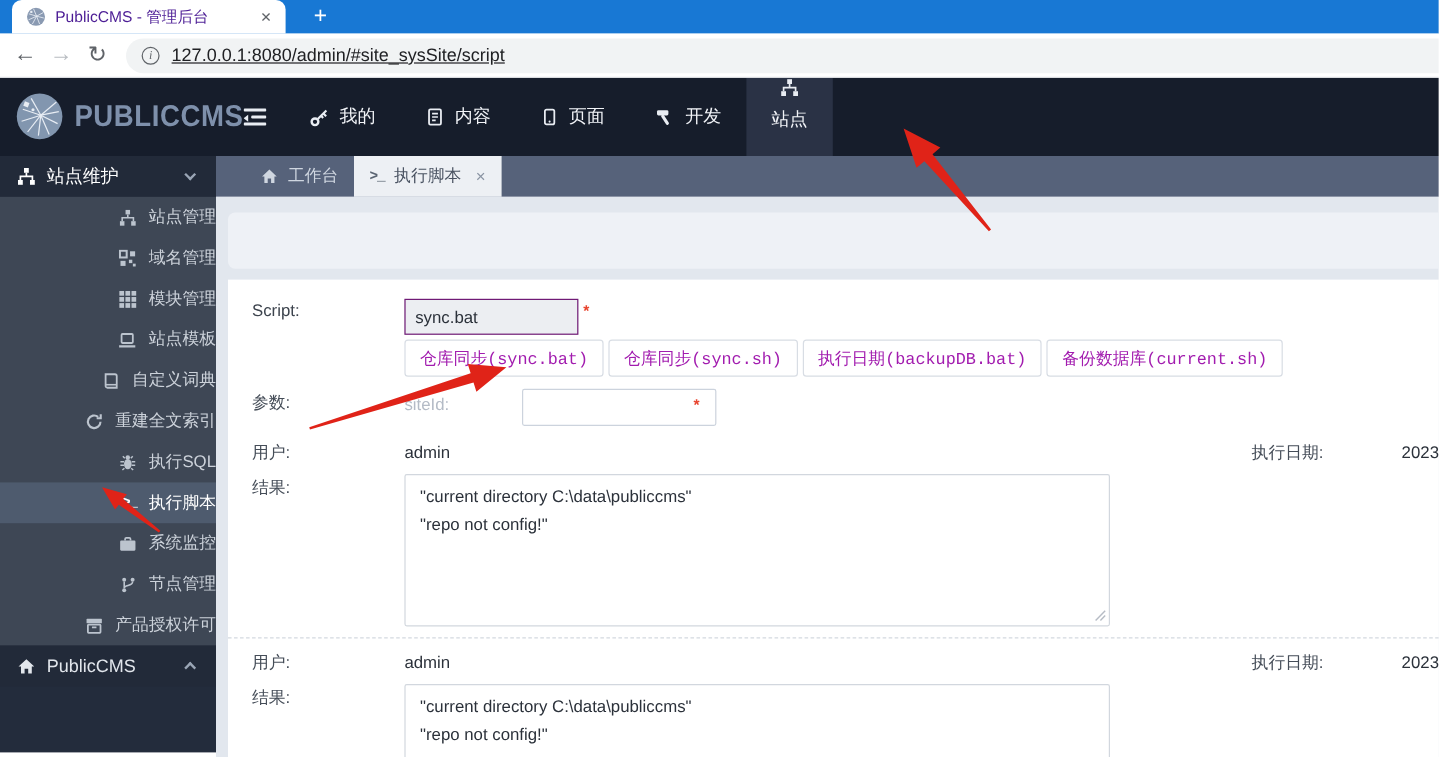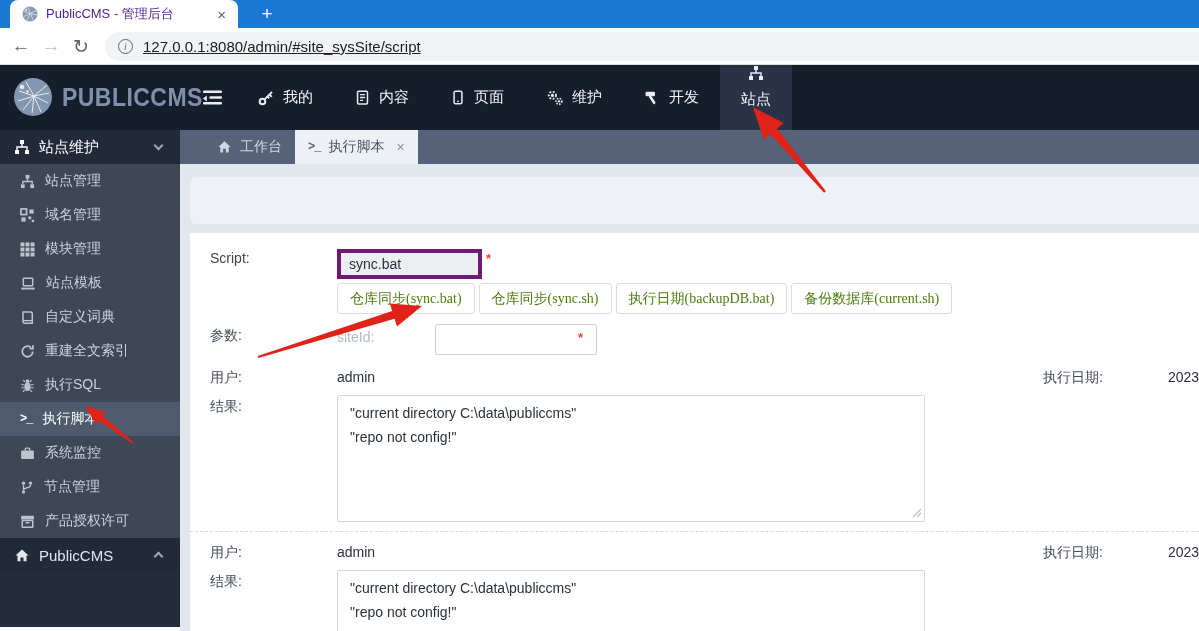--- a/index.html
+++ b/index.html
@@ -38,21 +38,21 @@
   .nav-item svg { color:#e9edf3; }
   .nav-item.toggle { padding:0 15px; color:#8b9cb5; }
   .nav-item.active { background:#2a3245;flex-direction:column; }
 
   
   .sidebar { position:absolute; left:0; top:130px; width:180px; bottom:4px; background:#232c3c; }
   .sb-zone { position:absolute; left:0; top:34px; width:180px; height:374px; background:#3e4755; }
   .sb-header { position:absolute; left:0; top:0; width:180px; height:34px; background:#222a39;
     display:flex; align-items:center; gap:9px; padding-left:14px; color:#fff; font-size:15px; }
   .sb-item { height:34px; display:flex; align-items:center; gap:10px; padding-left:20px;
-    color:#ccd2da; font-size:14px; cursor:pointer; }
+    color:#ccd2da; font-size:14px; cursor:pointer;justify-content:flex-end; }
   .sb-item svg, .sb-item .term { color:#bcc4ce; }
   .sb-item.active { background:#4e5b6e; color:#fff; }
   .sb-item.active svg, .sb-item.active .term { color:#fff; }
   .sb-footer { position:absolute; left:0; top:408px; width:180px; height:34px; background:#222a39;
     display:flex; align-items:center; gap:9px; padding-left:14px; color:#e2e6ec; font-size:15px; }
   .chev { width:7px; height:7px; border-right:2px solid #9aa5b5; border-bottom:2px solid #9aa5b5;
     position:absolute; right:18px; }
   .chev.down { transform:rotate(45deg); margin-top:-3px; }
   .chev.up { transform:rotate(-135deg); margin-top:3px; }
   .term { font-family:"Liberation Mono","DejaVu Sans Mono",monospace; font-weight:bold;
@@ -73,29 +73,29 @@
   .head-panel { position:absolute; left:10px; top:13px; right:-10px; height:47px;
     background:#eef1f6; border-radius:6px; }
   .form-panel { position:absolute; left:10px; top:69px; right:-10px; bottom:-10px; background:#fff; }
 
   .flabel { position:absolute; font-size:14px; color:#454d58; white-space:nowrap; }
   .fvalue { position:absolute; font-size:14px; color:#2b313a; white-space:nowrap; }
   .muted { color:#b4bbc6; }
   .req { position:absolute; color:#e8442e; font-size:13px; font-weight:bold; }
 
   .script-input { position:absolute; left:337px; top:249px; width:145px; height:30px;
-    background:#eceef2; border:4px solid #701a75; font-size:14px; color:#2b313a;
+    background:#eceef2; border:1px solid #701a75; font-size:14px; color:#2b313a;
     padding:0 8px; outline:none; }
   .param-input { position:absolute; left:435px; top:324px; width:162px; height:31px;
     background:#fff; border:1px solid #ccd3dd; border-radius:2px; outline:none;
     font-size:14px; padding:0 8px; }
   .preset-row { position:absolute; left:337px; top:283px; display:flex; gap:4px; }
   .preset-btn { height:31px; background:#fff; border:1px solid #d8dde4; border-radius:3px;
-    font-size:14px; color:#4d7c0f; padding:0 12px; cursor:pointer; white-space:nowrap;
-    font-family:Liberation Serif, serif; }
+    font-size:14px; color:#a21caf; padding:0 12px; cursor:pointer; white-space:nowrap;
+    font-family:Liberation Mono, monospace; }
 
   .result-box { position:absolute; background:#fff; border:1px solid #d2d7de; border-radius:2px;
     font-size:14px; line-height:24px; color:#2b313a; padding:5px 12px; white-space:pre-wrap; }
   .resize-corner { position:absolute; }
   .dashed-sep { position:absolute; left:10px; right:-10px; top:367px; border-top:1px dashed #d4d9e0; }
 
   .arrows { position:absolute; left:0; top:0; width:1199px; height:631px; z-index:50;
     pointer-events:none; }
 </style>
 </head>
@@ -177,29 +177,20 @@
       <span>内容</span>
     </div>
     <div class="nav-item">
       <svg viewBox="0 0 16 16" width="14" height="15">
           <rect x="3.5" y="0.9" width="9" height="14.2" rx="1.6" fill="none" stroke="currentColor" stroke-width="1.7"></rect>
           <circle cx="8" cy="12.4" r="1" fill="currentColor"></circle>
         </svg>
       <span>页面</span>
     </div>
     <div class="nav-item">
-      <svg viewBox="0 0 16 16" width="17" height="17">
-          <circle cx="6" cy="6" r="3.4" fill="none" stroke="currentColor" stroke-width="1.7" stroke-dasharray="1.7 1.5"></circle>
-          <circle cx="6" cy="6" r="1.5" fill="currentColor"></circle>
-          <circle cx="12.2" cy="11.6" r="2.7" fill="none" stroke="currentColor" stroke-width="1.5" stroke-dasharray="1.4 1.2"></circle>
-          <circle cx="12.2" cy="11.6" r="1.1" fill="currentColor"></circle>
-        </svg>
-      <span>维护</span>
-    </div>
-    <div class="nav-item">
       <svg viewBox="0 0 16 16" width="16" height="16" fill="currentColor">
           <rect x="1.5" y="1.8" width="9.5" height="4.4" rx="1.2"></rect>
           <rect x="6.9" y="5" width="2.6" height="9.6" rx="1.2" transform="rotate(-33 8.2 9.8)"></rect>
         </svg>
       <span>开发</span>
     </div>
     <div class="nav-item active">
       <svg viewBox="0 0 16 16" width="16" height="16">
           <rect x="6" y="1" width="4" height="4" fill="currentColor"></rect>
           <rect x="1" y="11" width="4" height="4" fill="currentColor"></rect>

